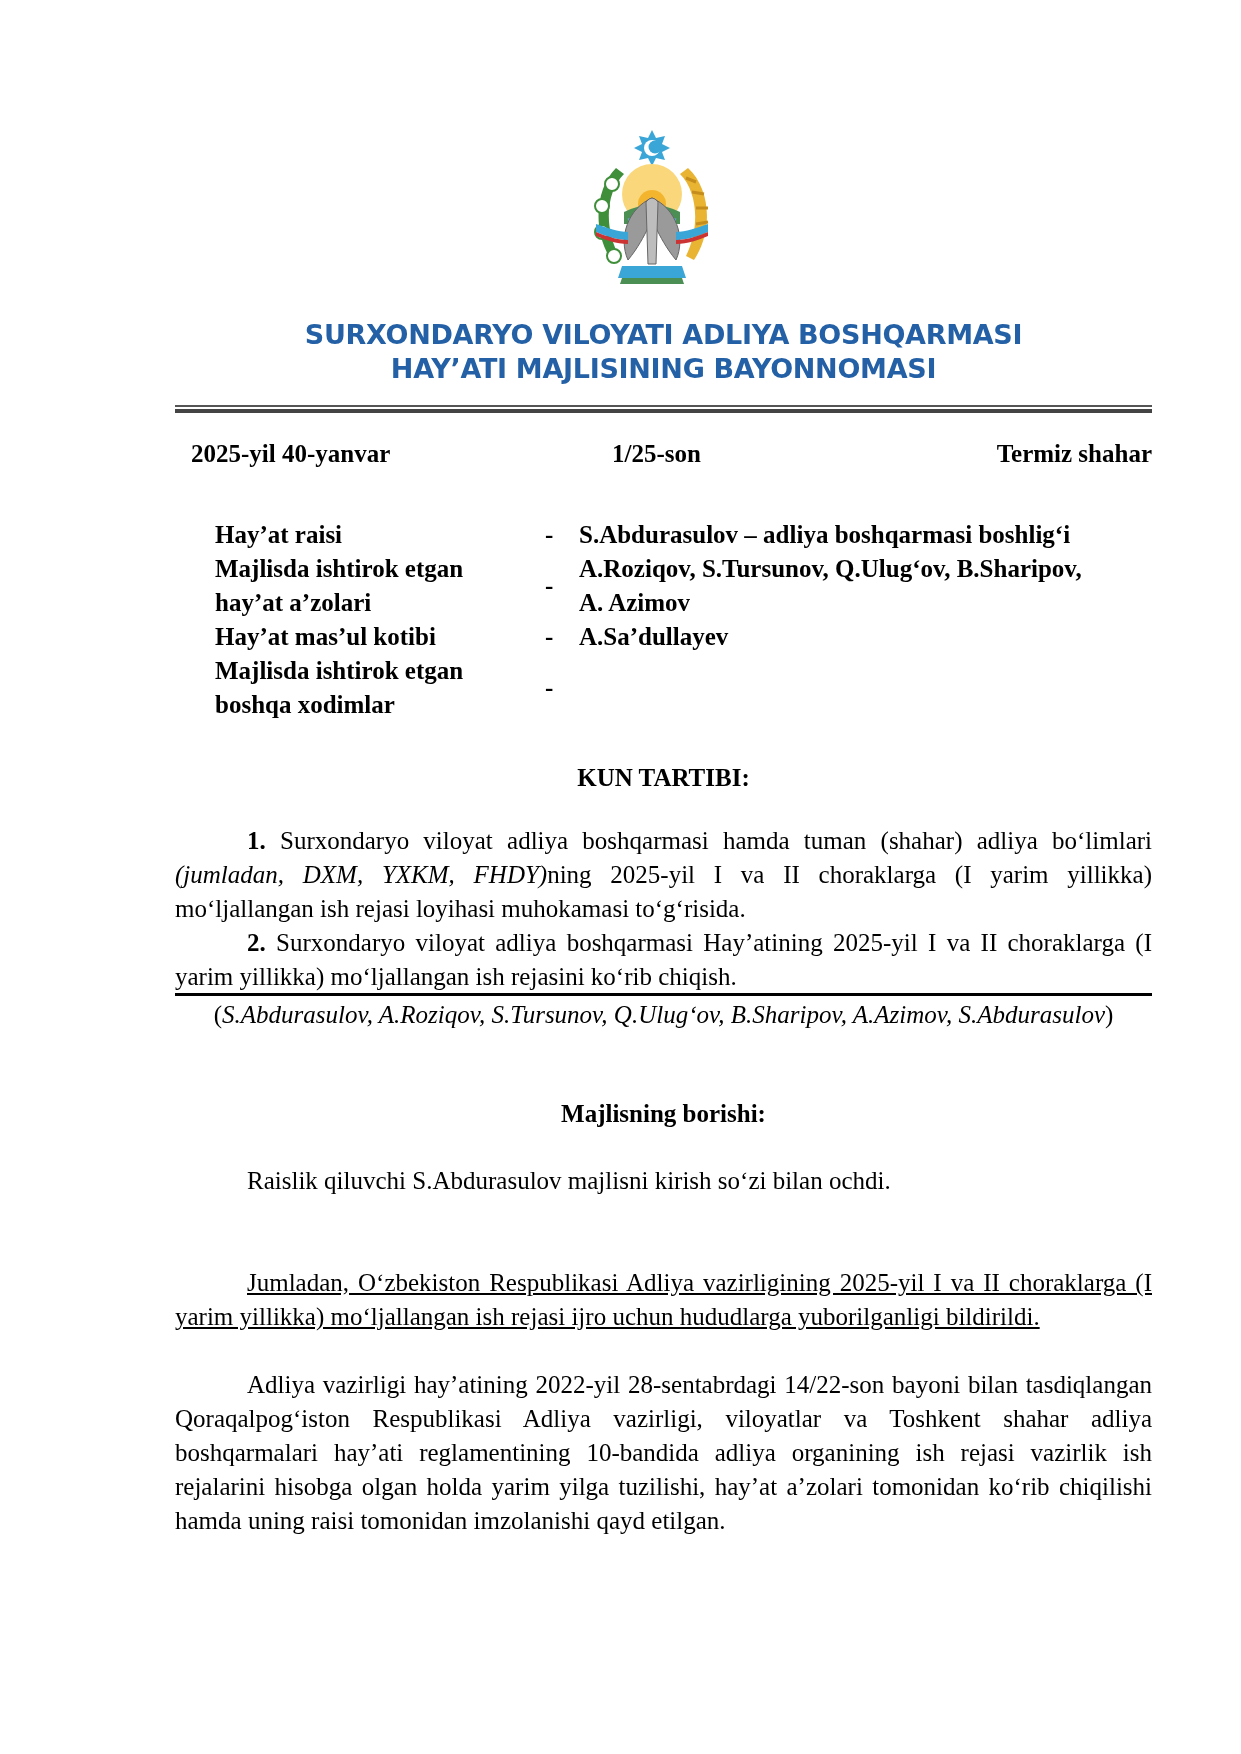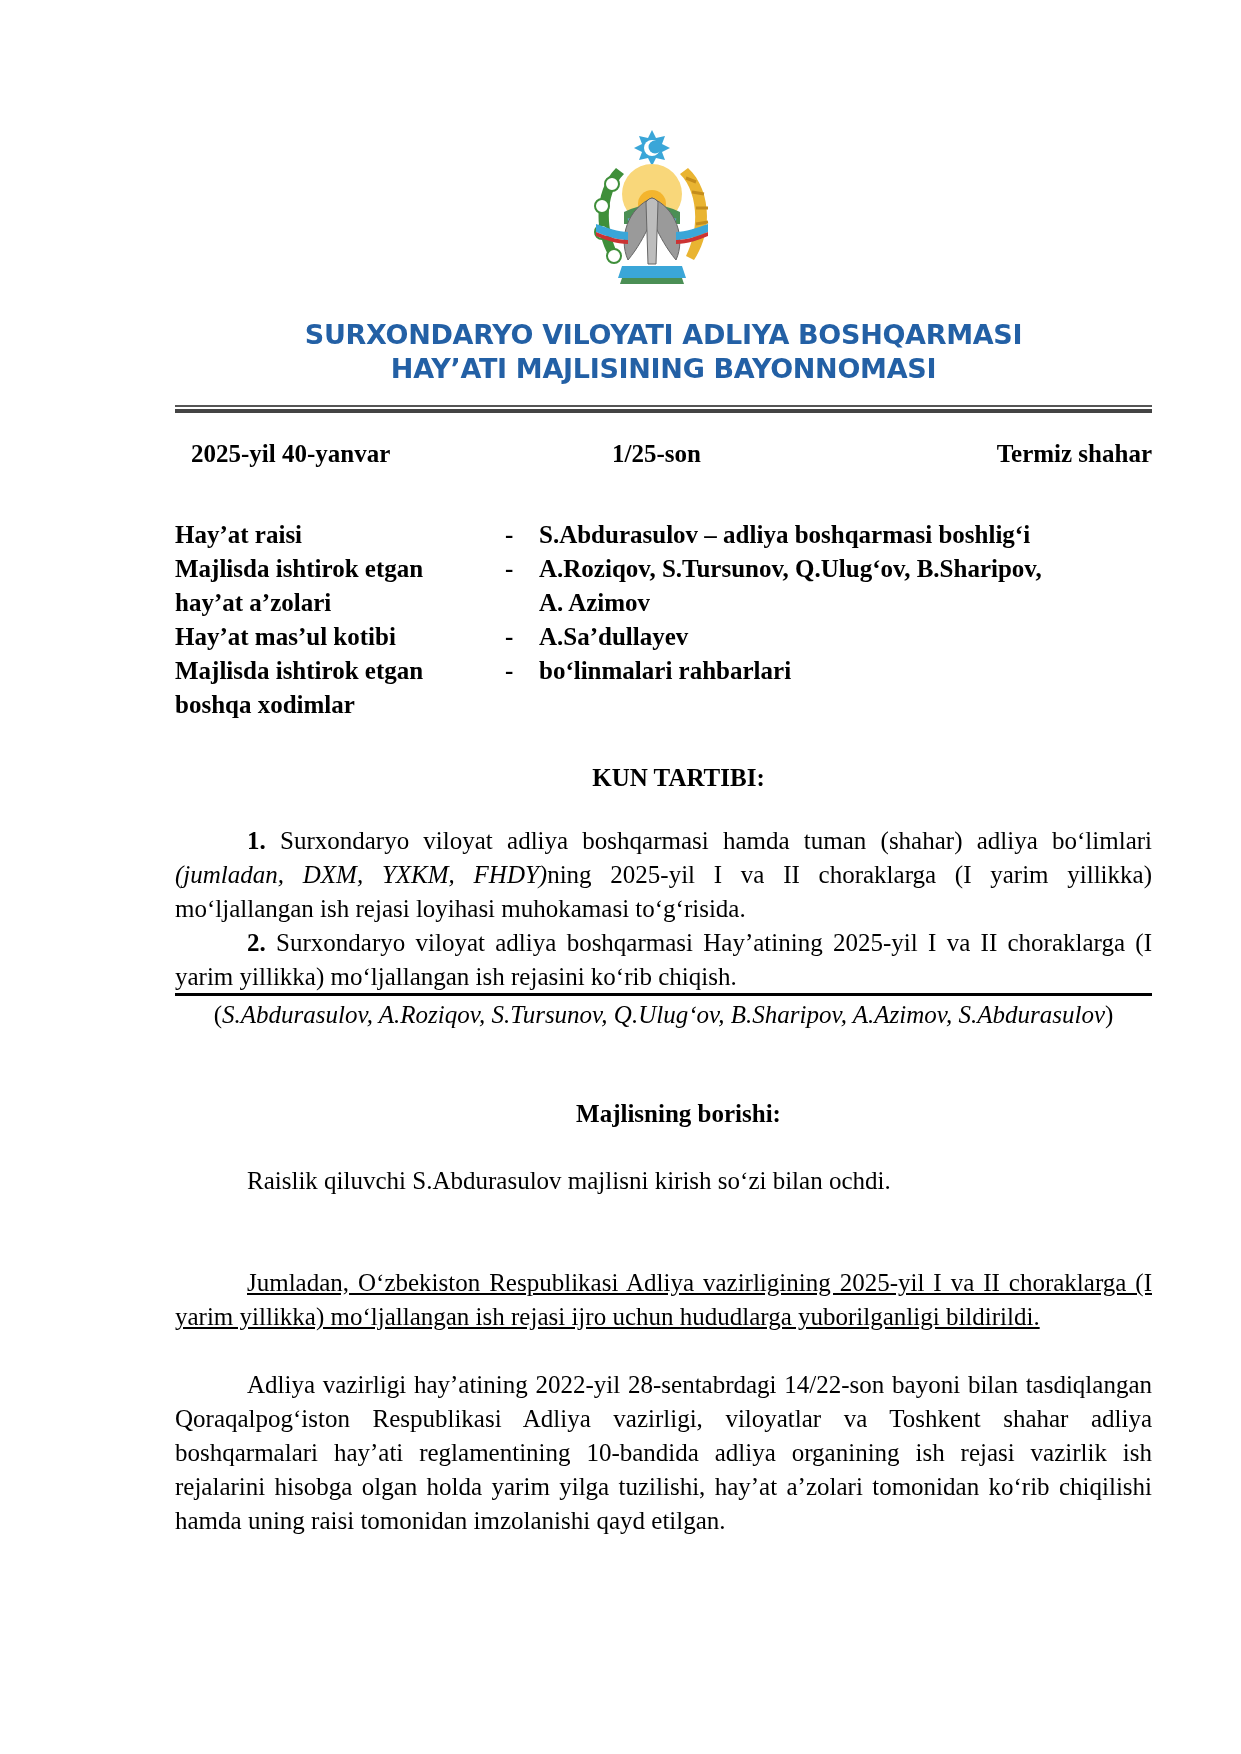--- a/index.html
+++ b/index.html
@@ -23,27 +23,27 @@
   .meta-row { position: absolute; top: 440px; left: 175px; width: 977px; height: 32px;
               font-weight: bold; font-size: 25px; }
   .meta-row span { position: absolute; top: 0; white-space: nowrap; }
   .meta-date { left: 16px; }
   .meta-num { left: 437px; }
   .meta-city { right: 0; }
 
   
   .participants { position: absolute; top: 518px; left: 175px; width: 977px;
                   font-weight: bold; font-size: 25px; line-height: 34px; }
-  .prow { display: flex; align-items: flex-start; }
+  .prow { display: flex; align-items: center; margin-left: 40px; }
   .prow .plabel { width: 330px; }
   .prow .pdash { width: 34px; text-align: left; }
   .prow .pvalue { flex: 1; }
 
   
-  .section-heading { position: absolute; left: 190px; width: 977px; text-align: center;
+  .section-heading { position: absolute; left: 175px; width: 977px; text-align: center;
                      font-weight: bold; font-size: 25px; font-family: Liberation Serif, serif; }
   .h-agenda { top: 764px; }
   .h-progress { top: 1100px; }
 
   
   .para { position: absolute; left: 175px; width: 977px; font-size: 25px; line-height: 34px;
           text-align: justify; text-indent: 72px; }
   .agenda-1 { top: 824px; }
   .agenda-2 { top: 926px; }
   .agenda-rule { position: absolute; left: 175px; width: 977px; top: 993px; height: 3px; background: #000; }
@@ -137,21 +137,20 @@
       <div class="pdash">-</div>
       <div class="pvalue">A.Sa’dullayev</div>
     </div>
     <div class="prow">
       <div class="plabel">
         <div>Majlisda ishtirok etgan</div>
         <div>boshqa xodimlar</div>
       </div>
       <div class="pdash">-</div>
       <div class="pvalue">
-        <div>bo‘linmalari rahbarlari</div>
       </div>
     </div>
   </div>
 
   <div class="section-heading h-agenda">KUN TARTIBI:</div>
 
   <div class="para agenda-1"><span class="bold">1.</span><span> Surxondaryo viloyat adliya boshqarmasi hamda tuman (shahar) adliya bo‘limlari </span><span class="ital">(jumladan, DXM, YXKM, FHDY)</span><span>ning 2025-yil I va II choraklarga (I yarim yillikka) mo‘ljallangan ish rejasi loyihasi muhokamasi to‘g‘risida.</span></div>
 
   <div class="para agenda-2"><span class="bold">2.</span><span> Surxondaryo viloyat adliya boshqarmasi Hay’atining 2025-yil I va II choraklarga (I yarim yillikka) mo‘ljallangan ish rejasini ko‘rib chiqish.</span></div>
 

